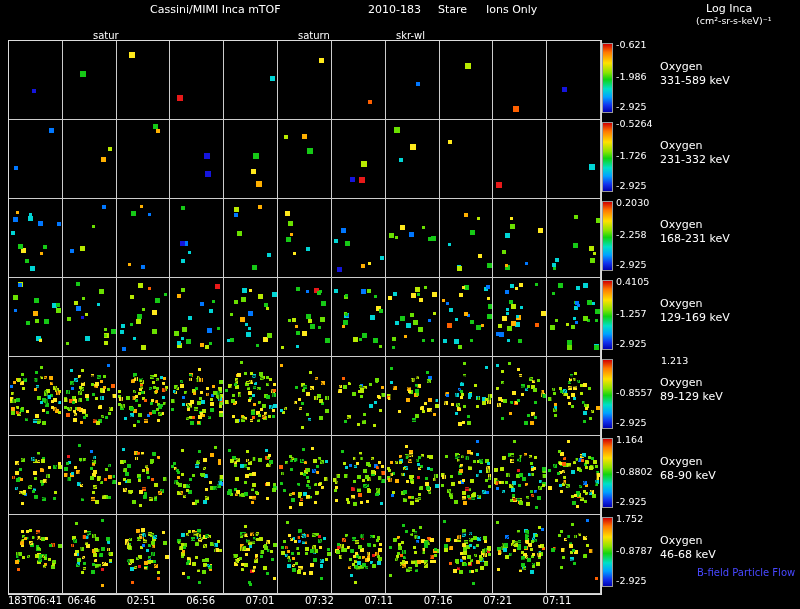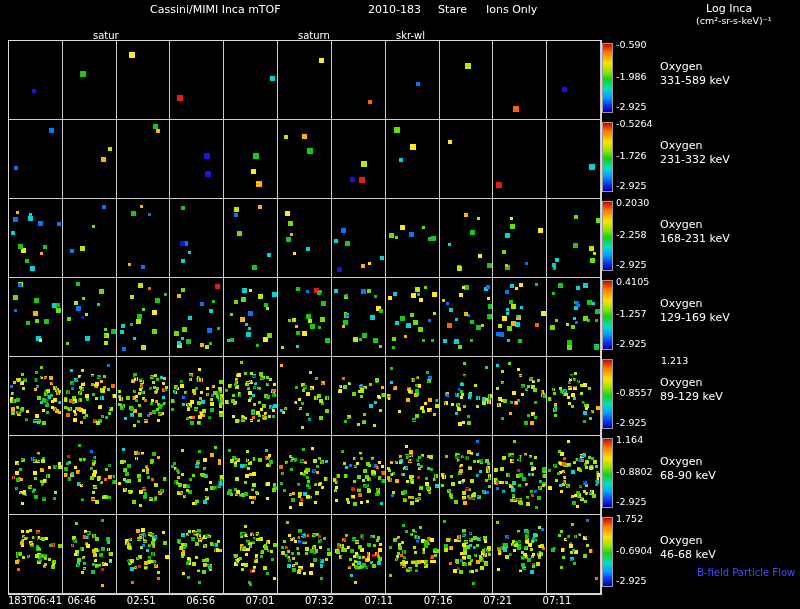--- a/index.html
+++ b/index.html
@@ -2289,21 +2289,21 @@
         <div class="px" style="left: 15px; top: 41.1px; width: 3px; height: 3px; background: rgb(106, 224, 0);"></div>
         <div class="px" style="left: 13.2px; top: 15.1px; width: 3px; height: 3px; background: rgb(106, 224, 0);"></div>
         <div class="px" style="left: 38.4px; top: 3.7px; width: 3px; height: 3px; background: rgb(0, 119, 255);"></div>
         <div class="ring" style="left: 8px; top: 17px; width: 36px; height: 36px;"></div>
         <div class="ring" style="left: 17px; top: 26px; width: 18px; height: 18px;"></div>
         <div class="ring-label" style="left: 17px; top: 19px;">150</div>
       </div>
     </div>
   <div id="cbars">
       <div class="cbar" style="top: 43px; height: 70px;"></div>
-      <div class="cblab" style="top: 39px;">-0.590</div>
+      <div class="cblab" style="top: 39px;">-0.621</div>
       <div class="cblab" style="top: 71px;">-1.986</div>
       <div class="cblab" style="top: 101px;">-2.925</div>
       <div class="cbar" style="top: 122px; height: 70px;"></div>
       <div class="cblab" style="top: 118px;">-0.5264</div>
       <div class="cblab" style="top: 150px;">-1.726</div>
       <div class="cblab" style="top: 180px;">-2.925</div>
       <div class="cbar" style="top: 201px; height: 70px;"></div>
       <div class="cblab" style="top: 197px;">0.2030</div>
       <div class="cblab" style="top: 229px;">-2.258</div>
       <div class="cblab" style="top: 259px;">-2.925</div>
@@ -2314,21 +2314,21 @@
       <div class="cbar" style="top: 359px; height: 70px;"></div>
       <div class="cblab" style="top: 355px; margin-left: 45px;">1.213</div>
       <div class="cblab" style="top: 387px;">-0.8557</div>
       <div class="cblab" style="top: 417px;">-2.925</div>
       <div class="cbar" style="top: 438px; height: 70px;"></div>
       <div class="cblab" style="top: 434px;">1.164</div>
       <div class="cblab" style="top: 466px;">-0.8802</div>
       <div class="cblab" style="top: 496px;">-2.925</div>
       <div class="cbar" style="top: 517px; height: 70px;"></div>
       <div class="cblab" style="top: 513px;">1.752</div>
-      <div class="cblab" style="top: 545px;">-0.6904</div>
+      <div class="cblab" style="top: 545px;">-0.8787</div>
       <div class="cblab" style="top: 575px;">-2.925</div>
     </div>
   <div id="rowlabels">
       <div class="rowlab" style="top: 60px;"><div>Oxygen</div><div>331-589 keV</div></div>
       <div class="rowlab" style="top: 139px;"><div>Oxygen</div><div>231-332 keV</div></div>
       <div class="rowlab" style="top: 218px;"><div>Oxygen</div><div>168-231 keV</div></div>
       <div class="rowlab" style="top: 297px;"><div>Oxygen</div><div>129-169 keV</div></div>
       <div class="rowlab" style="top: 376px;"><div>Oxygen</div><div>89-129 keV</div></div>
       <div class="rowlab" style="top: 455px;"><div>Oxygen</div><div>68-90 keV</div></div>
       <div class="rowlab" style="top: 534px;"><div>Oxygen</div><div>46-68 keV</div></div>

